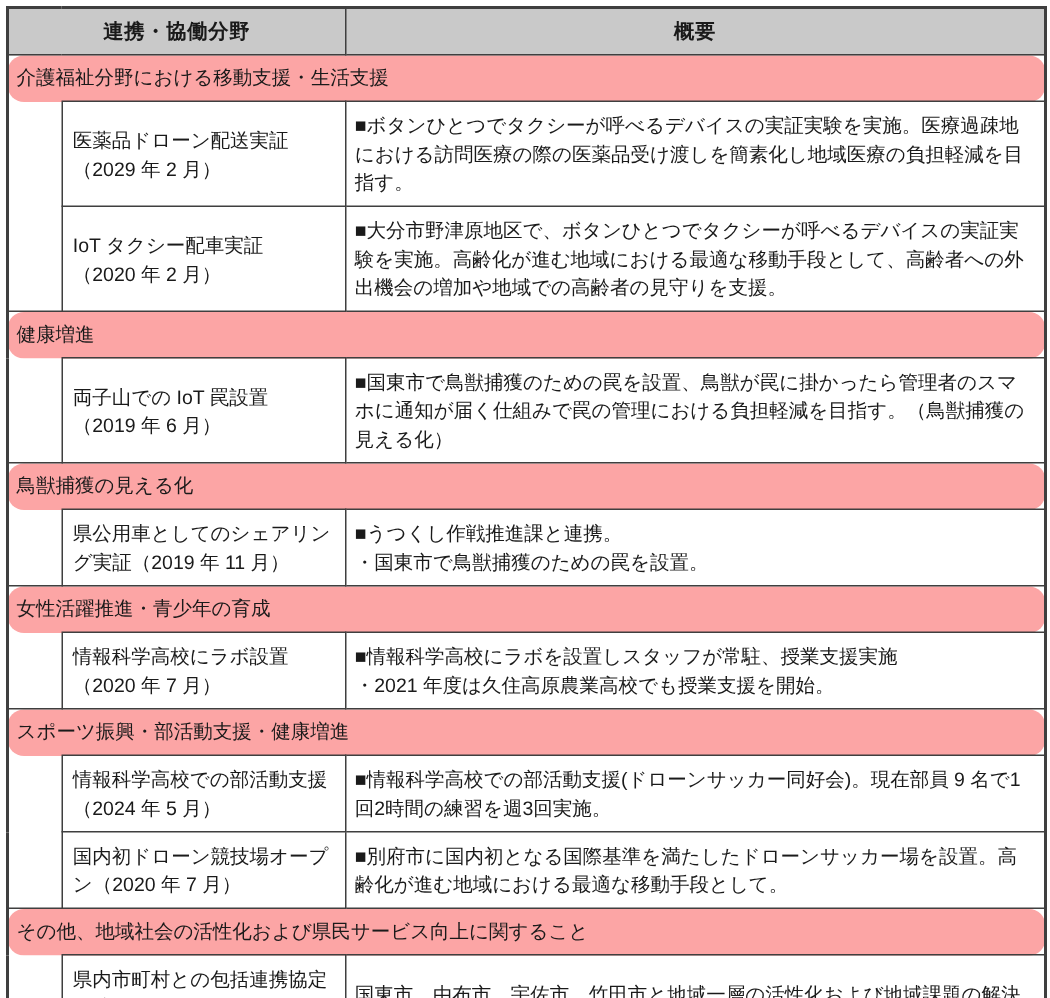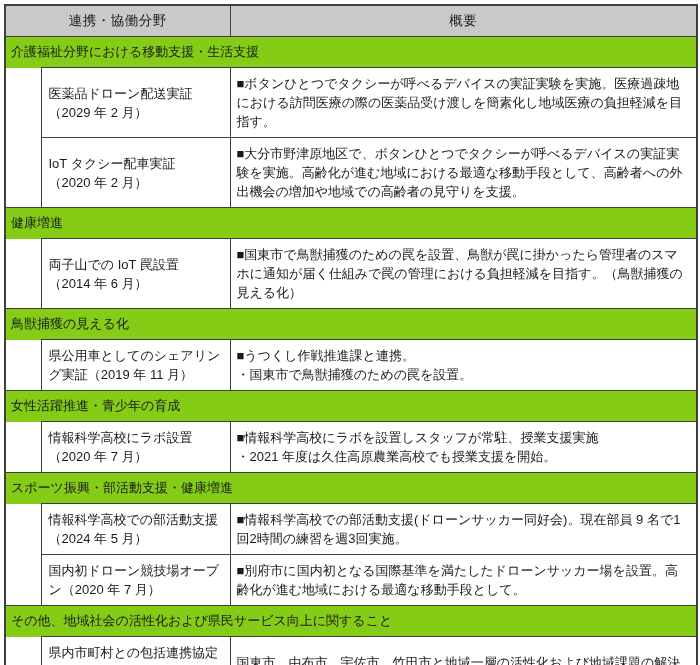--- a/index.html
+++ b/index.html
@@ -15,31 +15,32 @@
     table-layout: fixed;
     border: 2px solid #3f3f3f;
     font-size: 13px;
   }
   col.c-gutter   { width: 36px; }
   col.c-label    { width: 189px; }
   col.c-overview { width: 467px; }
   th, td { border: 1px solid #3f3f3f; }
   th.hdr {
     background: #c9c9c9;
-    font-weight: normal;
+    font-weight: bold;
     text-align: center;
     padding: 6px 4px;
     font-size: 13.5px;
     letter-spacing: 0.5px;
   }
   tr.section-row td {
     padding: 6px 5px;
     border-bottom: 0;           
-    background: #84cc16;
+    background: #fca5a5;
     line-height: 18px;
+    border-radius: 11px;
   }
   td.gutter {
     border-top: 0;              
     background: #ffffff;
   }
   td.label, td.overview {
     padding: 6px 6px;
     vertical-align: middle;
     line-height: 19px;
     white-space: pre-wrap;
@@ -78,21 +79,21 @@
 （2020 年 2 月）</td>
       <td class="overview">■大分市野津原地区で、ボタンひとつでタクシーが呼べるデバイスの実証実験を実施。高齢化が進む地域における最適な移動手段として、高齢者への外出機会の増加や地域での高齢者の見守りを支援。</td>
     </tr>
 
     <tr class="section-row">
       <td colspan="3">健康増進</td>
     </tr>
     <tr>
       <td class="gutter"></td>
       <td class="label">両子山での IoT 罠設置
-（2014 年 6 月）</td>
+（2019 年 6 月）</td>
       <td class="overview">■国東市で鳥獣捕獲のための罠を設置、鳥獣が罠に掛かったら管理者のスマホに通知が届く仕組みで罠の管理における負担軽減を目指す。（鳥獣捕獲の見える化）</td>
     </tr>
 
     <tr class="section-row">
       <td colspan="3">鳥獣捕獲の見える化</td>
     </tr>
     <tr>
       <td class="gutter"></td>
       <td class="label">県公用車としてのシェアリング実証（2019 年 11 月）</td>
       <td class="overview">■うつくし作戦推進課と連携。

